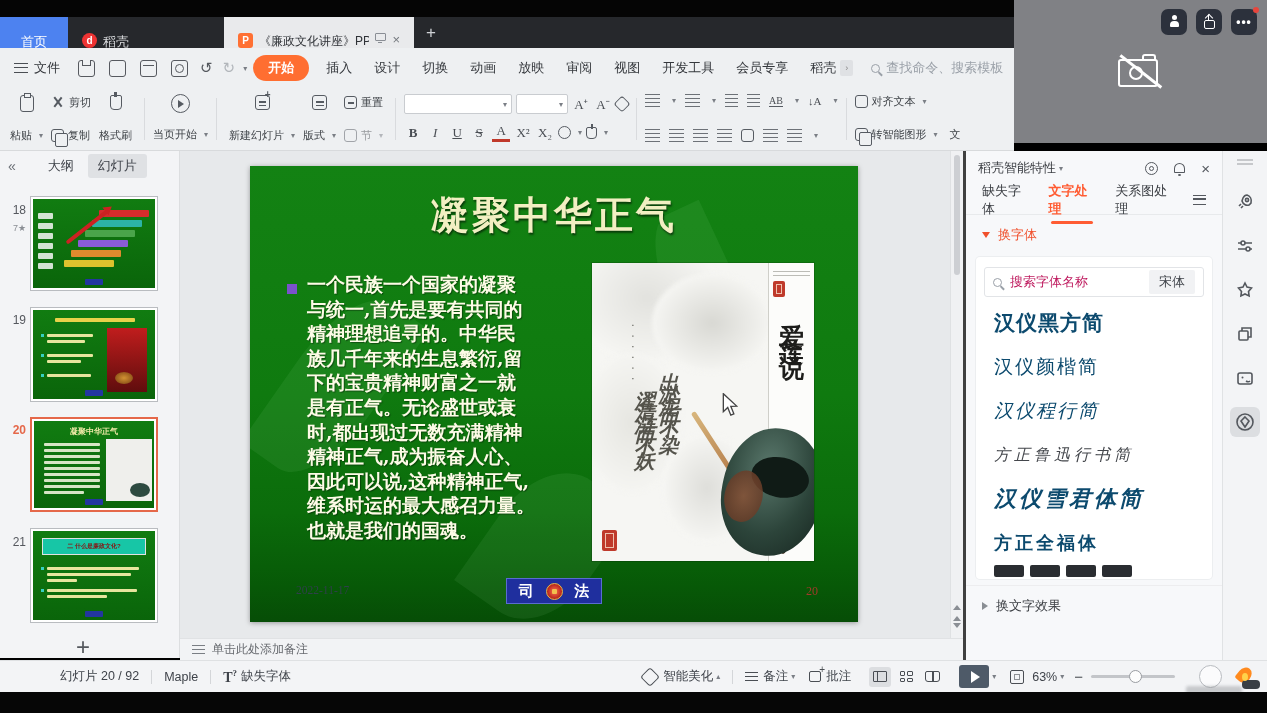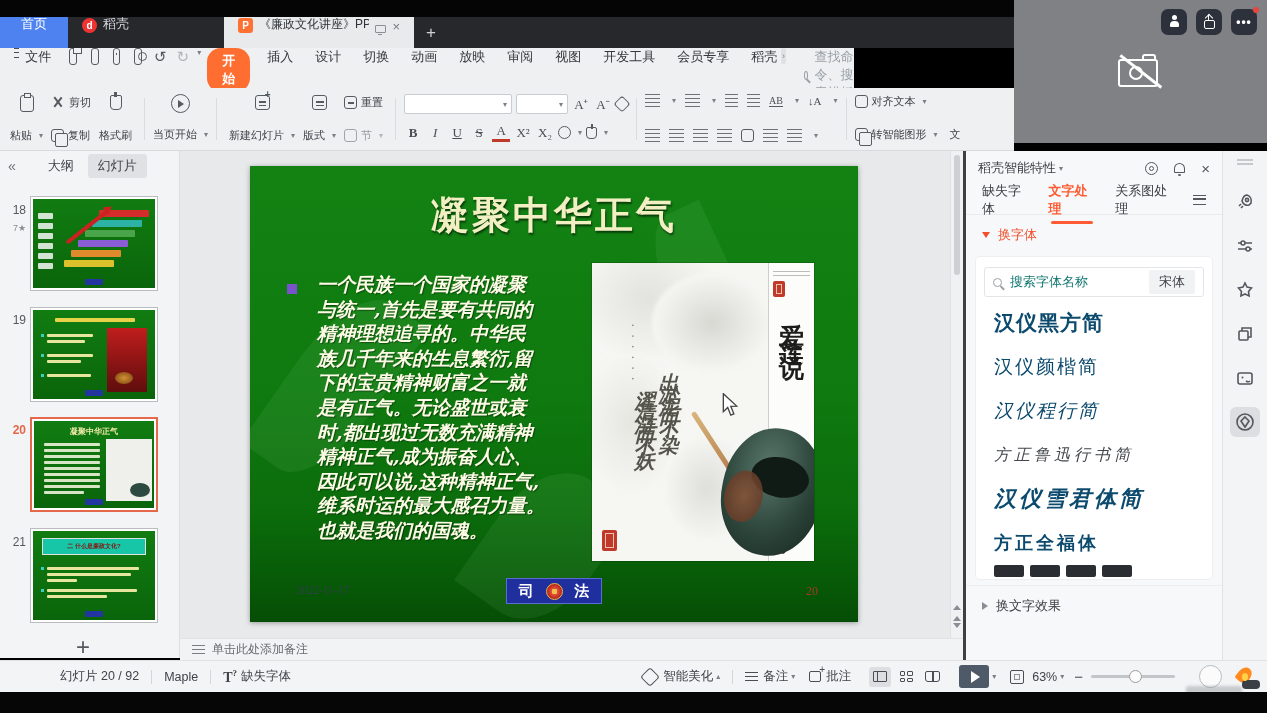--- a/index.html
+++ b/index.html
@@ -7,34 +7,34 @@
   #app { position:relative; width:1267px; height:713px; background:#000; overflow:hidden; }
   .abs { position:absolute; }
   .caret { font-family:"DejaVu Sans",sans-serif; font-size:8px; color:#7a7e85; margin-left:3px; }
   .divider-v { width:1px; background:#d9dbde; align-self:stretch; margin:6px 8px; }
 
   
   #top-black { left:0; top:0; width:1267px; height:17px; background:#050505; }
 
   
   #tabbar { left:0; top:17px; width:1267px; height:31px; background:#26282c; display:flex; align-items:stretch; }
-  .tab { display:flex; align-items:flex-end; padding:16px 14px; font-size:13px; cursor:default; }
+  .tab { display:flex; align-items:flex-start; padding:16px 14px; font-size:13px; cursor:default; }
   #tab-home { background:#4d82f0; color:#fff; width:68px; justify-content:center; }
   #tab-docer { color:#d8dadd; gap:6px; width:120px; }
   .docer-logo { width:15px; height:15px; border-radius:50%; background:#e33; color:#fff; font-size:10px; font-weight:bold; display:flex; align-items:center; justify-content:center; }
   #tab-doc { background:#e9eaec; color:#2f3237; gap:6px; max-width:190px; }
   .ppt-logo { width:15px; height:15px; border-radius:3px; background:#ff7033; color:#fff; font-size:10px; font-weight:bold; display:flex; align-items:center; justify-content:center; flex:none; }
   #tab-doc .t { white-space:nowrap; overflow:hidden; font-size:12px; }
   .cast-ic { width:11px; height:8px; border:1.4px solid #8a8e95; border-radius:1px; position:relative; flex:none;}
   .cast-ic::after { content:""; position:absolute; left:2px; bottom:-3px; width:4px; height:1.4px; background:#8a8e95; }
   .x-ic { color:#75797f; font-size:13px; line-height:1; }
   #tab-new { color:#cfd2d6; font-size:17px; padding:0 12px; display:flex; align-items:center; }
 
   
-  #menubar { left:0; top:48px; width:854px; height:40px; background:#eef0f2; display:flex; align-items:flex-start; font-size:13px; color:#35383d; }
+  #menubar { left:0; top:48px; width:1118px; height:40px; background:#eef0f2; display:flex; align-items:center; font-size:13px; color:#35383d; }
   .burger { width:14px; height:10px; border-top:1.6px solid #4a4e54; border-bottom:1.6px solid #4a4e54; position:relative; margin:0 6px 0 14px;}
   .burger::after{ content:""; position:absolute; left:0; top:2.6px; width:100%; height:1.6px; background:#4a4e54; }
   .qbar-ic { width:17px; height:17px; border:1.5px solid #56595f; border-radius:3px; margin:0 7px; position:relative; }
   .qbar-ic.save::after { content:""; position:absolute; left:3px; top:-1px; width:7px; height:5px; background:#eef0f2; border:1.5px solid #56595f; border-top:none; }
   .qbar-ic.print::after { content:""; position:absolute; left:2px; top:4px; right:2px; height:1.5px; background:#56595f; }
   .qbar-ic.preview::after { content:""; position:absolute; left:3px; top:3px; width:7px; height:7px; border:1.5px solid #56595f; border-radius:50%; }
   .undo-redo { font-family:"DejaVu Sans",sans-serif; font-size:15px; color:#54585e; margin:0 5px; }
   .menu-item { padding:0 11px; white-space:nowrap; }
   #menu-start { background:#ff6e31; color:#fff; border-radius:14px; padding:4px 15px; font-weight:bold; margin:0 6px; }
   .docer-chev { width:13px; height:16px; background:#dfe1e4; border-radius:2px; color:#888; font-size:9px; display:flex; align-items:center; justify-content:center; margin-left:2px; }
@@ -91,21 +91,21 @@
   .t21-title { position:absolute; left:9px; top:7px; width:104px; height:17px; background:#17c6a6; border:1px solid #e2e2e2; color:#8a1010; font-size:6px; font-weight:bold; display:flex; align-items:center; justify-content:center; overflow:hidden;}
   #sb-add { position:absolute; left:76px; top:482px; font-size:24px; color:#55585e; }
 
   
   #canvas { left:180px; top:151px; width:770px; height:487px; background:#e7e9eb; }
   #slide { position:absolute; left:70px; top:15px; width:608px; height:456px; overflow:hidden;
            background:linear-gradient(180deg,#138213 0%,#0f7a0f 50%,#0b6c0b 76%,#075907 92%,#064d06 100%); box-shadow:0 1px 5px rgba(0,0,0,.35); }
   .leaf { position:absolute; background:rgba(200,255,200,.07); transform:rotate(35deg); border-radius:50% 0 50% 0; }
   #slide-title { position:absolute; left:0; top:24px; width:100%; text-align:center; font-family:"DejaVu Serif",serif; font-weight:900; font-size:38px; letter-spacing:3px; color:#f2efc2; text-shadow:1px 2px 2px rgba(0,0,0,.55); }
   #slide-bullet { position:absolute; left:37px; top:118px; width:10px; height:10px; background:#7a52cc; }
-  #slide-body { position:absolute; left:67px; top:106px; width:296px; font-family:"DejaVu Serif",serif; font-style:italic; font-weight:bold; font-size:19px; line-height:24.6px; color:#fdfbe6; text-shadow:1px 1px 1px rgba(0,0,0,.4); white-space:nowrap; }
+  #slide-body { position:absolute; left:57px; top:106px; width:296px; font-family:"DejaVu Serif",serif; font-weight:bold; font-size:19px; line-height:24.6px; color:#fdfbe6; text-shadow:1px 1px 1px rgba(0,0,0,.4); white-space:nowrap; }
   #artwork { position:absolute; left:342px; top:97px; width:222px; height:298px; background:#f6f6f3; overflow:hidden; box-shadow:0 0 0 1px rgba(0,0,0,.15); }
   .blob { position:absolute; border-radius:50%; filter:blur(2px); }
   #aw-banner { position:absolute; right:0; top:0; bottom:0; width:46px; background:#fcfcfa; border-left:1px solid #cfcfc9; }
   #aw-banner::before { content:""; position:absolute; left:4px; right:4px; top:8px; height:1px; background:#bcbcb6; box-shadow:0 4px 0 #bcbcb6; }
   #aw-title { position:absolute; left:50%; transform:translateX(-50%); top:40px; writing-mode:vertical-rl; font-family:"DejaVu Serif",serif; font-weight:bold; font-size:25px; letter-spacing:16px; color:#1d1d1b; }
   .seal { position:absolute; background:#bf3a2b; border-radius:2px; }
   .seal::after { content:""; position:absolute; inset:3px; border:1px solid rgba(255,240,220,.75); }
   .vcol { position:absolute; writing-mode:vertical-rl; font-family:"DejaVu Serif",serif; font-style:italic; font-weight:bold; color:#55544c; font-size:20px; letter-spacing:12px; }
   #aw-dots { position:absolute; left:34px; top:60px; writing-mode:vertical-rl; font-size:14px; letter-spacing:6px; color:#8a8a84; }
   #aw-stone { position:absolute; left:130px; top:165px; width:100px; height:128px; background:radial-gradient(ellipse at 42% 32%,#5a786c 0%,#2c443a 55%,#16251f 100%); border-radius:48%; transform:rotate(12deg); }
@@ -144,21 +144,21 @@
   .rp-tab.active { color:#ff5c33; font-weight:bold; }
   .rp-tab.active::after { content:""; position:absolute; left:2px; right:2px; bottom:0; height:3px; background:#ff5c33; border-radius:2px; }
   .hamb { width:14px; height:10px; border-top:1.6px solid #55595f; border-bottom:1.6px solid #55595f; position:relative; margin-left:auto;}
   .hamb::after { content:""; position:absolute; left:0; top:2.6px; width:100%; height:1.6px; background:#55595f; }
   .rp-sec { display:flex; align-items:center; gap:8px; height:40px; padding:0 16px; border-bottom:1px solid #ededef; }
   .rp-sec .tri-r { width:0; height:0; border-top:4.5px solid transparent; border-bottom:4.5px solid transparent; border-left:6px solid #8a8e94; }
   .rp-sec.orange { color:#f0502c; border-bottom:none; }
   .rp-sec.orange .tri-d { width:0; height:0; border-left:4.5px solid transparent; border-right:4.5px solid transparent; border-top:6px solid #f0502c; }
   #rp-card { margin:2px 10px 0 10px; background:#fff; border-radius:4px; height:322px; overflow:hidden; box-shadow:0 0 0 1px #eceef0; }
   #rp-search { margin:10px 8px 4px 8px; height:30px; border:1px solid #e2e4e7; border-radius:3px; display:flex; align-items:center; gap:8px; padding:0 8px; background:#fff; }
-  #rp-search .ph { color:#0f766e; flex:1; }
+  #rp-search .ph { color:#be185d; flex:1; }
   #rp-chip { background:#f1f2f4; border-radius:2px; padding:3px 10px; color:#41454b; }
   .font-item { height:44px; display:flex; align-items:center; padding-left:18px; color:#0c4a6e; }
   .f0 { font-weight:900; font-size:21px; letter-spacing:1px; font-family:"Liberation Sans",sans-serif; }
   .f1 { font-size:19px; font-family:"DejaVu Serif",serif; letter-spacing:2px; }
   .f2 { font-size:19px; font-style:italic; font-family:"DejaVu Serif",serif; letter-spacing:2px; }
   .f3 { font-size:16px; font-style:italic; font-family:"DejaVu Serif",serif; letter-spacing:4px; color:#44474c; }
   .f4 { font-size:22px; font-style:italic; font-weight:bold; font-family:"DejaVu Serif",serif; letter-spacing:3px; }
   .f5 { font-size:18px; font-weight:bold; font-family:"DejaVu Serif",serif; letter-spacing:3px; }
   .f-clip { height:16px; overflow:hidden; display:flex; gap:6px; padding-left:18px; }
   .f-clip i { width:30px; height:12px; background:#2a2d31; border-radius:2px; }

